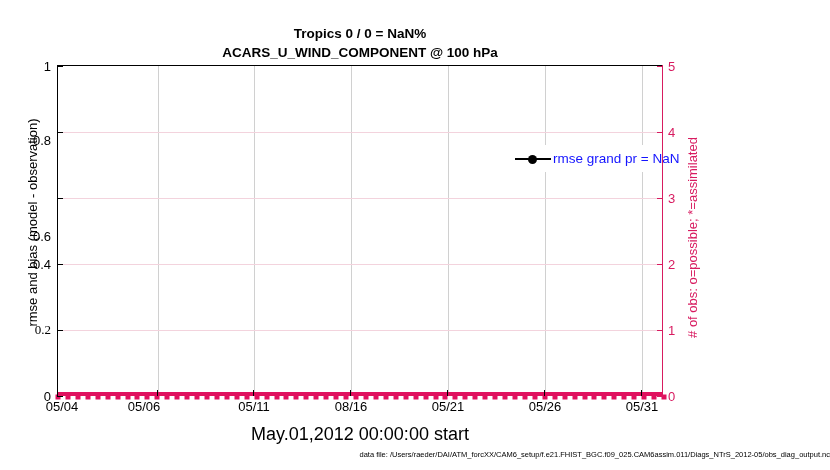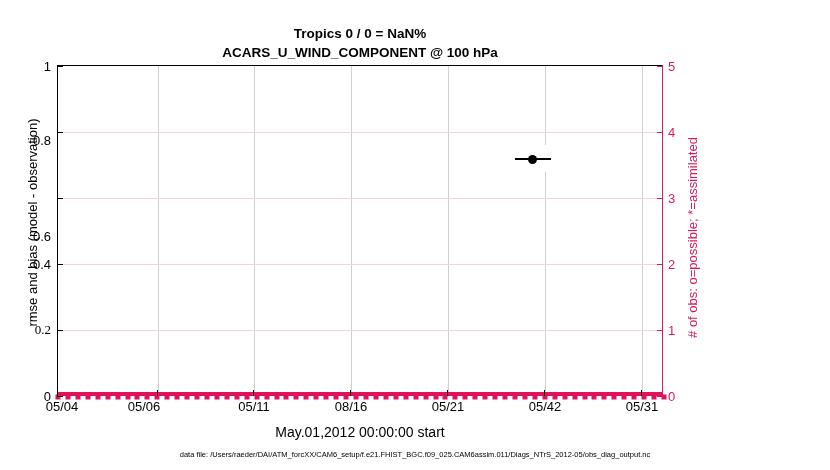--- a/index.html
+++ b/index.html
@@ -160,32 +160,32 @@
     color: #d81b60;
     transform: rotate(-90deg);
     white-space: nowrap;
   }
   #x-axis-title {
     position: absolute;
     left: 57px;
     top: 424px;
     width: 606px;
     text-align: center;
-    font-size: 14px;
+    font-size: 18px;
     color: #000000;
     white-space: nowrap;
   }
 
   
   #footer-note {
     position: absolute;
     left: 0px;
     top: 450px;
     width: 830px;
-    text-align: center;
+    text-align: right;
     font-size: 7.5px;
     color: #000000;
     white-space: nowrap;
   }
 
   
   #legend {
     position: absolute;
     left: 452px;
     top: 79px;
@@ -352,20 +352,21 @@
         <div class="obs-marker" style="left: 596.066px; top: 331px;"></div>
         <div class="obs-marker" style="left: 606px; top: 331px;"></div>
       </div>
 
     <div id="legend">
       <div class="legend-row">
         <span class="legend-sample">
           <span class="legend-line" style="background:#000000;"></span>
           <span class="legend-dot" style="background:#000000;"></span>
         </span>
+        <span class="legend-text">rmse grand pr = NaN</span>
       </div>
     </div>
 
   </div>
   <div id="right-spine"></div>
 
   <div class="tick-left" style="top:396px;"></div>
   <div class="tick-left" style="top:330px;"></div>
   <div class="tick-left" style="top:264px;"></div>
   <div class="tick-left" style="top:198px;"></div>
@@ -401,21 +402,21 @@
   <div class="tick-bottom" style="left:350px;"></div>
   <div class="tick-bottom" style="left:447px;"></div>
   <div class="tick-bottom" style="left:544px;"></div>
   <div class="tick-bottom" style="left:641px;"></div>
 
   <span class="xlabel" style="left:62px;">05/04</span>
   <span class="xlabel" style="left:144px;">05/06</span>
   <span class="xlabel" style="left:254px;">05/11</span>
   <span class="xlabel" style="left:351px;">08/16</span>
   <span class="xlabel" style="left:448px;">05/21</span>
-  <span class="xlabel" style="left:545px;">05/42</span>
+  <span class="xlabel" style="left:545px;">05/26</span>
   <span class="xlabel" style="left:642px;">05/31</span>
 
   <div id="y-axis-title">rmse and bias (model - observation)</div>
   <div id="y2-axis-title"># of obs: o=possible; *=assimilated</div>
   <div id="x-axis-title">May.01,2012 00:00:00 start</div>
 
   <div id="footer-note">data file: /Users/raeder/DAI/ATM_forcXX/CAM6_setup/f.e21.FHIST_BGC.f09_025.CAM6assim.011/Diags_NTrS_2012-05/obs_diag_output.nc</div>
 
 </div>
 

